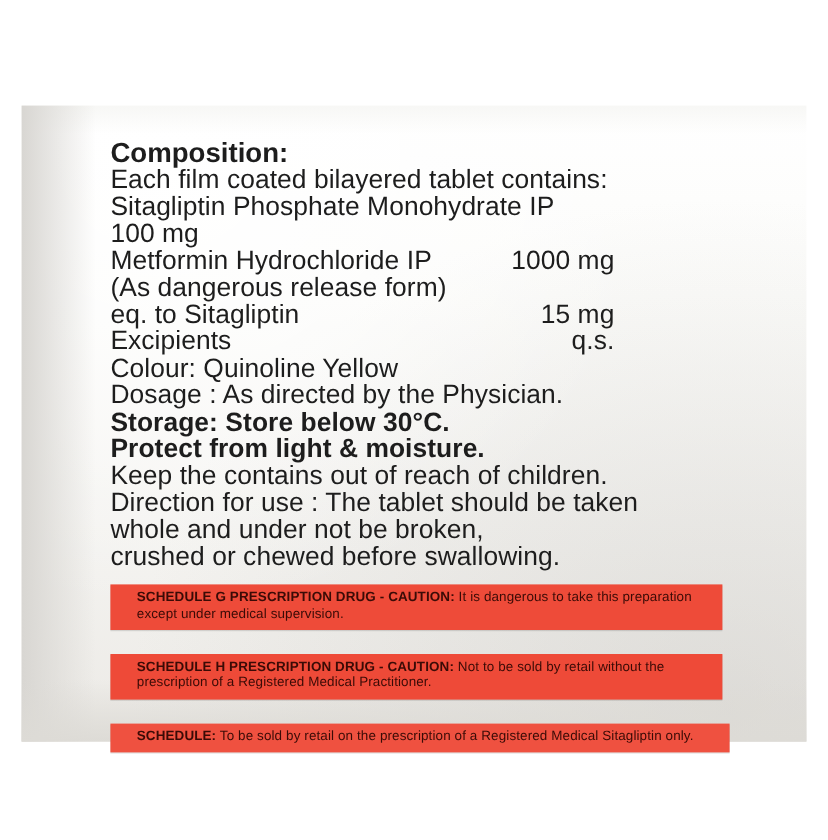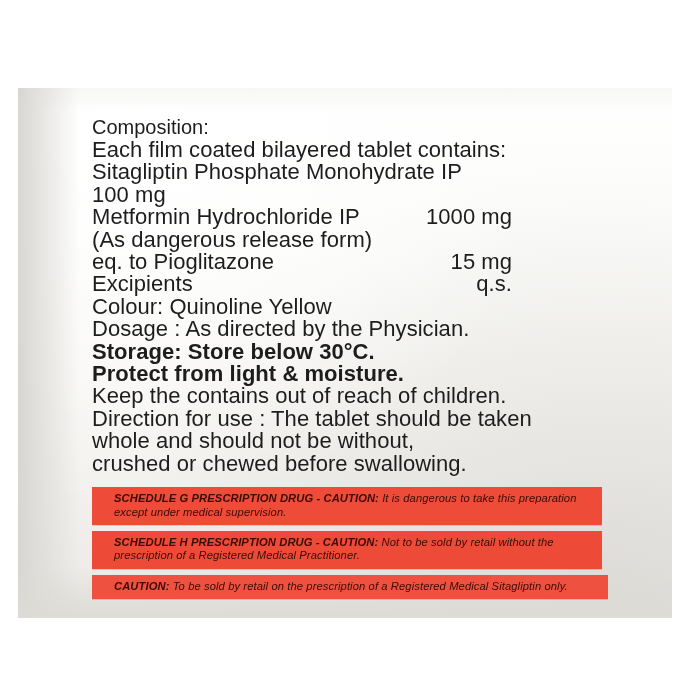--- a/index.html
+++ b/index.html
@@ -71,42 +71,41 @@
   .line.bold { font-weight: bold; }
   .row {
     display: flex;
     justify-content: space-between;
     align-items: flex-start;
     width: 420px;
   }
   .row .amt { white-space: pre; }
 
   .heading {
-    font-size: 20px;
+    font-size: 23px;
     line-height: 23px;
-    font-weight: normal;
+    font-weight: bold;
     color: #1d1d1d;
   }
 
   .label-strong { font-weight: normal; }
 
   .warnbox {
     position: relative;
     background: #ef4a3a;
     color: #3a0b06;
     width: 510px;
     padding: 5px 24px 6px 22px;
     box-sizing: border-box;
     font-size: 11.2px;
     line-height: 13.4px;
     letter-spacing: 0.1px;
     box-shadow: 0 1px 0 rgba(0,0,0,0.12);
-    font-style: italic;
   }
-  .warnbox + .warnbox { margin-top: 6px; }
+  .warnbox + .warnbox { margin-top: 20px; }
   .warnbox .lead { font-weight: bold; }
   .warn-wrap { margin-top: 12px; }
   .warnbox.wb1 { background: #ee4b39; }
   .warnbox.wb2 { background: #ee4a38; }
   .warnbox.wb3 { background: #ef5140; width: 516px; }
 </style>
 </head>
 <body>
 
 <div class="page">
@@ -135,48 +134,48 @@
         <span class="line amt">1000 mg</span>
       </div>
 
       <div class="row">
         <span class="line">(As dangerous release form)</span>
         <span class="line amt"></span>
       </div>
 
 
       <div class="row">
-        <span class="line">eq. to Pioglitazone</span>
+        <span class="line">eq. to Sitagliptin</span>
         <span class="line amt">15 mg</span>
       </div>
 
       <div class="row">
         <span class="line">Excipients</span>
         <span class="line amt">q.s.</span>
       </div>
 
       <div class="line">Colour: Quinoline Yellow</div>
 
       <div class="line"><span class="label-strong">Dosage :</span><span> As directed by the Physician.</span></div>
 
       <div class="line bold">Storage: Store below 30°C.</div>
 
       <div class="line bold">Protect from light &amp; moisture.</div>
 
       <div class="line">Keep the contains out of reach of children.</div>
 
       <div class="line"><span class="label-strong">Direction for use :</span><span> The tablet should be taken</span></div>
 
-      <div class="line">whole and should not be without,</div>
+      <div class="line">whole and under not be broken,</div>
 
       <div class="line">crushed or chewed before swallowing.</div>
 
       <div class="warn-wrap">
         <div class="warnbox wb1"><span class="lead">SCHEDULE G PRESCRIPTION DRUG - CAUTION:</span><span> It is dangerous to take this preparation except under medical supervision.</span></div>
 
         <div class="warnbox wb2"><span class="lead">SCHEDULE H PRESCRIPTION DRUG - CAUTION:</span><span> Not to be sold by retail without the prescription of a Registered Medical Practitioner.</span></div>
 
-        <div class="warnbox wb3"><span class="lead">CAUTION:</span><span> To be sold by retail on the prescription of a Registered Medical Sitagliptin only.</span></div>
+        <div class="warnbox wb3"><span class="lead">SCHEDULE:</span><span> To be sold by retail on the prescription of a Registered Medical Sitagliptin only.</span></div>
       </div>
 
     </div>
   </div>
 </div>
 
 </body></html>

